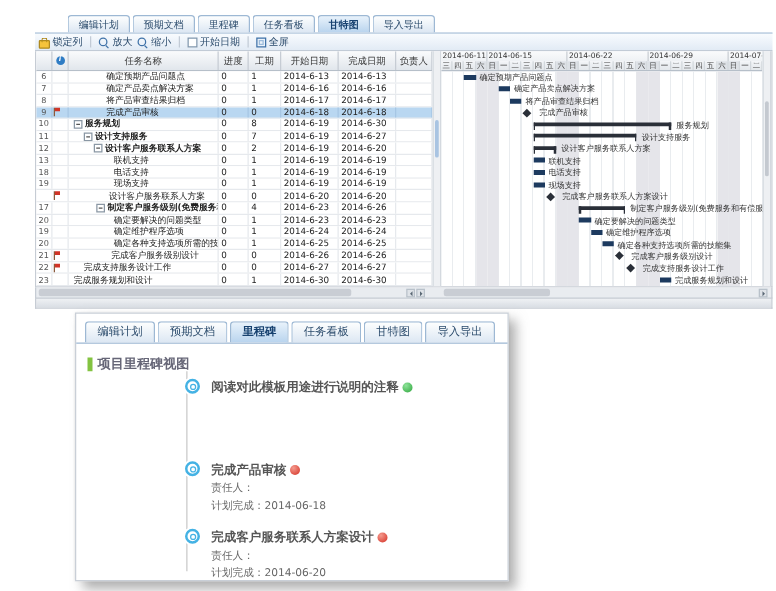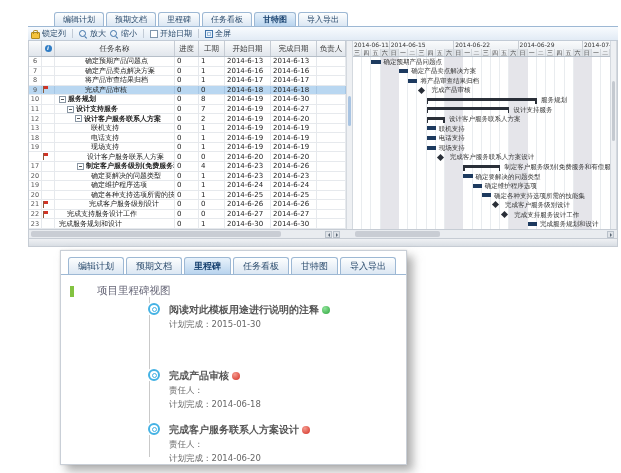--- a/index.html
+++ b/index.html
@@ -72,21 +72,21 @@
   .gsummary::before{left:0;} .gsummary::after{right:0;}
   .gms{position:absolute;width:5px;height:5px;background:#2a2f38;transform:rotate(45deg);z-index:2;}
   .glabel{position:absolute;font-size:6.5px;line-height:8px;color:#333;white-space:nowrap;z-index:3;}
   
   #msPanel{position:absolute;left:60px;top:250px;width:345px;height:213px;background:#fff;
            border:1px solid #c9cfd7;box-shadow:6px 6px 9px rgba(110,110,110,.55),0 0 2px rgba(0,0,0,.12);}
   #msTabs{height:19px;padding:4px 0 0 7px;box-sizing:content-box;}
   #msTabs .tab{font-size:9px;padding:3px 9px 2px;}
   .ms-title{display:flex;align-items:center;gap:4px;margin:9px 0 0 9px;}
   .ms-bar{width:4px;height:11px;background:#83c341;}
-  .ms-text{font-size:10.5px;font-weight:normal;color:#667;margin-left:19px;}
+  .ms-text{font-size:10.5px;font-weight:bold;color:#667;}
   .ms-line{position:absolute;left:88px;top:46px;height:160px;width:1px;background:#c9c9c9;}
   .ms-entry{position:absolute;left:87px;}
   .ms-icon{position:absolute;left:0;top:0;width:8px;height:8px;border:2px solid #44b2e4;border-radius:50%;background:#fff;box-shadow:0 0 0 1.5px #fff;}
   .ms-icon::after{content:"";position:absolute;left:1.5px;top:1.5px;width:5px;height:5px;box-sizing:border-box;border:1.5px solid #44b2e4;border-radius:50%;background:#fff;}
   .ms-body{margin-left:21px;}
   .ms-name{font-size:10px;font-weight:bold;color:#555;display:flex;align-items:center;gap:3px;white-space:nowrap;}
   .ms-dot{width:8px;height:8px;border-radius:50%;flex:0 0 auto;}
   .ms-dot.green{background:radial-gradient(circle at 35% 30%,#8fe39a,#2da53c);}
   .ms-dot.red{background:radial-gradient(circle at 35% 30%,#f59a8e,#d32f23);}
   .ms-meta{font-size:8.5px;color:#666;margin-top:2px;white-space:nowrap;}
@@ -495,21 +495,20 @@
     </div>
     <i class="ms-line"></i>
     <div id="msList">
         <div class="ms-entry" style="top: 52px;">
           <i class="ms-icon"></i>
           <div class="ms-body">
             <div class="ms-name">
               <span>阅读对此模板用途进行说明的注释</span>
               <i class="ms-dot green"></i>
             </div>
-            <div class="ms-meta">计划完成：2015-01-30</div>
           </div>
         </div>
         <div class="ms-entry" style="top: 118px;">
           <i class="ms-icon"></i>
           <div class="ms-body">
             <div class="ms-name">
               <span>完成产品审核</span>
               <i class="ms-dot red"></i>
             </div>
             <div class="ms-meta">责任人：</div>

